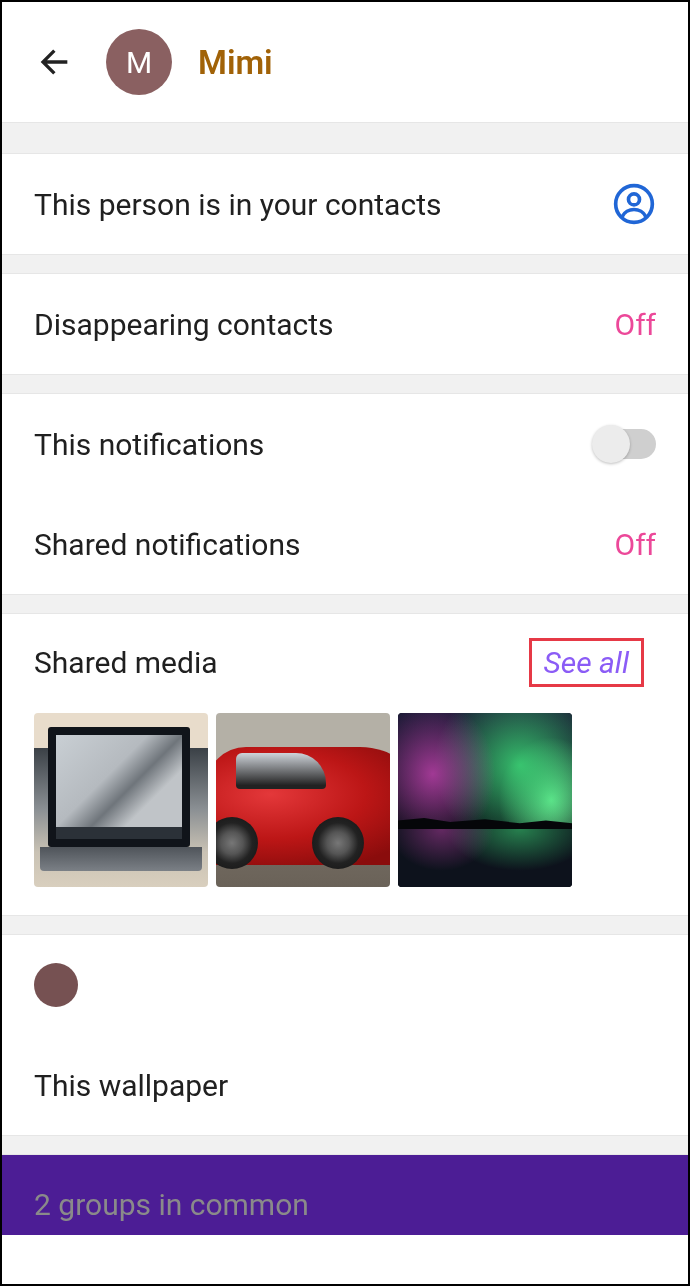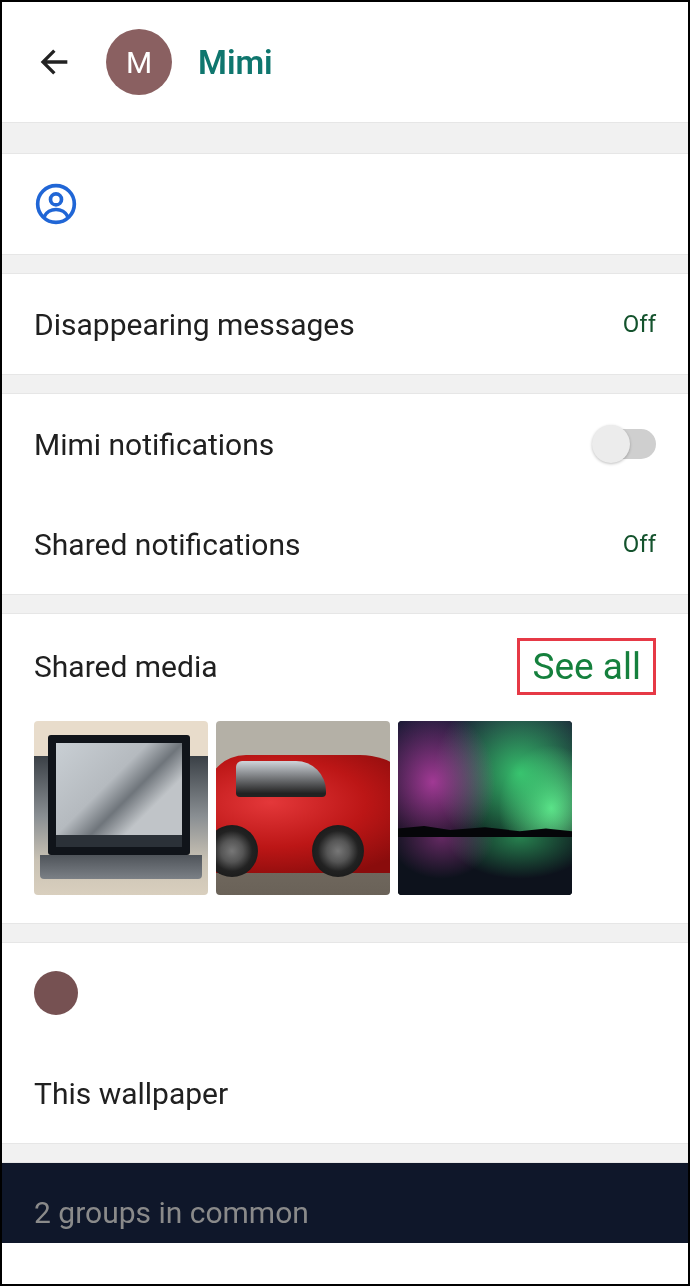--- a/index.html
+++ b/index.html
@@ -37,21 +37,21 @@
       display: flex;
       align-items: center;
       justify-content: center;
       font-size: 30px;
       font-weight: 400;
       margin-right: 26px;
     }
     .title {
       font-size: 33px;
       font-weight: 600;
-      color: #0f766e;
+      color: #a16207;
     }
     .separator {
       height: 32px;
       background: #f1f1f1;
       border-top: 1px solid #e6e6e6;
       border-bottom: 1px solid #e6e6e6;
     }
     .separator-thin {
       height: 20px;
       background: #f1f1f1;
@@ -64,22 +64,22 @@
       justify-content: space-between;
       padding: 0 32px;
       background: #fff;
       min-height: 100px;
     }
     .row-label {
       font-size: 30px;
       color: #202020;
     }
     .row-value {
-      font-size: 24px;
-      color: #14532d;
+      font-size: 30px;
+      color: #ec4899;
     }
     .contact-icon {
       width: 44px;
       height: 44px;
     }
     .switch {
       width: 60px;
       height: 30px;
       background: #cfcfcf;
       border-radius: 15px;
@@ -91,34 +91,35 @@
       left: -4px;
       top: -4px;
       width: 38px;
       height: 38px;
       background: #ececec;
       border-radius: 50%;
       box-shadow: 0 1px 3px rgba(0,0,0,0.25);
     }
     .media-section {
       background: #fff;
-      padding: 24px 32px 28px 32px;
+      padding: 24px 44px 28px 32px;
     }
     .media-header {
       display: flex;
       justify-content: space-between;
       align-items: center;
       margin-bottom: 26px;
     }
     .see-all {
-      font-size: 37px;
-      color: #15803d;
+      font-size: 30px;
+      color: #8b5cf6;
       border: 3px solid #e63946;
       padding: 4px 12px;
       cursor: pointer;
+      font-style: italic;
     }
     .thumbs {
       display: flex;
       gap: 8px;
     }
     .thumb {
       width: 174px;
       height: 174px;
       border-radius: 4px;
       position: relative;
@@ -205,21 +206,21 @@
       clip-path: polygon(0 60%, 15% 50%, 30% 65%, 50% 55%, 70% 70%, 85% 60%, 100% 70%, 100% 100%, 0 100%);
     }
     .color-swatch {
       width: 44px;
       height: 44px;
       border-radius: 50%;
       background: #765152;
     }
     .groups-row {
       padding: 32px 32px 0 32px;
-      background: #0f172a;
+      background: #4c1d95;
       min-height: 80px;
     }
     .groups-label {
       font-size: 30px;
       color: #8a8a8a;
     }
   </style>
 </head>
 <body>
 
@@ -231,38 +232,39 @@
   </div>
   <div class="avatar">
     <span>M</span>
   </div>
   <div class="title">Mimi</div>
 </div>
 
 <div class="separator"></div>
 
 <div class="row">
+  <span class="row-label">This person is in your contacts</span>
   <svg class="contact-icon" viewBox="0 0 24 24">
     <circle cx="12" cy="12" r="10" fill="none" stroke="#2066d6" stroke-width="2"></circle>
     <circle cx="12" cy="9.5" r="3" fill="none" stroke="#2066d6" stroke-width="2"></circle>
     <path d="M5.5 19c1.2-2.7 4-4 6.5-4s5.3 1.3 6.5 4" fill="none" stroke="#2066d6" stroke-width="2"></path>
   </svg>
 </div>
 
 <div class="separator-thin"></div>
 
 <div class="row">
-  <span class="row-label">Disappearing messages</span>
+  <span class="row-label">Disappearing contacts</span>
   <span class="row-value">Off</span>
 </div>
 
 <div class="separator-thin"></div>
 
 <div class="row">
-  <span class="row-label">Mimi notifications</span>
+  <span class="row-label">This notifications</span>
   <div class="switch"></div>
 </div>
 
 <div class="row">
   <span class="row-label">Shared notifications</span>
   <span class="row-value">Off</span>
 </div>
 
 <div class="separator-thin"></div>
 

